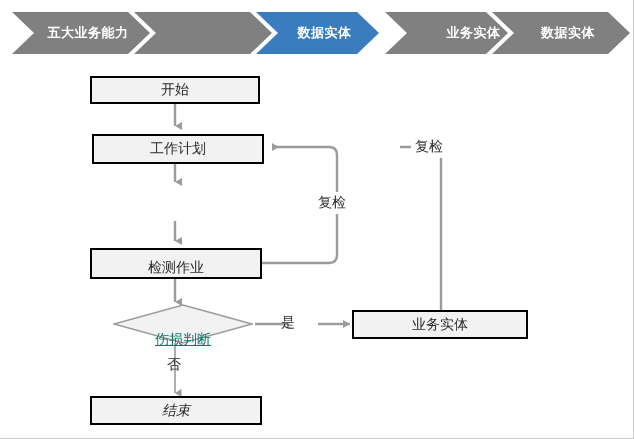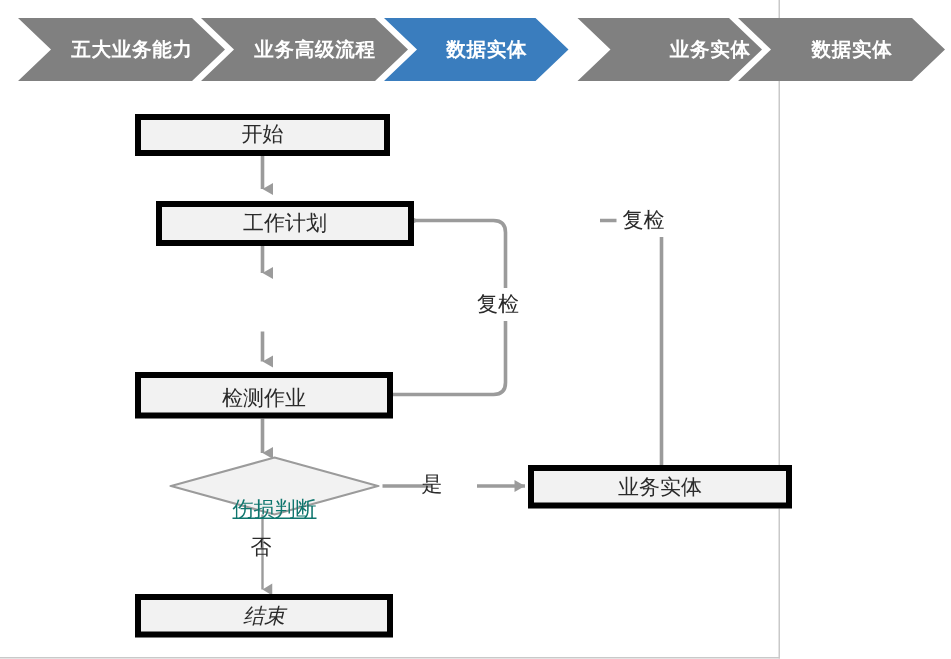--- a/index.html
+++ b/index.html
@@ -8,21 +8,21 @@
     background: #ffffff;
   }
   body {
     width: 634px;
     height: 439px;
     font-family: "Liberation Sans", "DejaVu Sans", sans-serif;
     overflow: hidden;
   }
   #page {
     position: relative;
-    width: 520px;
+    width: 634px;
     height: 439px;
     background: #ffffff;
     box-sizing: border-box;
     border-right: 1px solid #c9c9c9;
     border-bottom: 1px solid #c9c9c9;
   }
 
   
   #breadcrumb {
     position: absolute;
@@ -56,21 +56,21 @@
     position: absolute;
     left: 0;
     top: 0;
     width: 634px;
     height: 439px;
   }
   .node {
     position: absolute;
     box-sizing: border-box;
     background: #f2f2f2;
-    border: 4px solid #000000;
+    border: 2px solid #000000;
     display: flex;
     align-items: center;
     justify-content: center;
     color: #2a2a2a;
     font-size: 14px;
     white-space: nowrap;
   }
   .diamond-wrap {
     position: absolute;
   }
@@ -121,23 +121,20 @@
       <polygon points="256,0 357,0 379,21 357,42 256,42 278,21" fill="#3A7DBE"></polygon>
 
       <polygon points="385,0 486,0 508,21 486,42 385,42 407,21" fill="#808080"></polygon>
 
       <polygon points="492,0 608,0 630,21 608,42 492,42 514,21" fill="#808080"></polygon>
     </svg>
 
     <div class="crumb" style="left:12px; width:138px;">
       <span class="crumb-label">五大业务能力</span>
     </div>
-    <div class="crumb" style="left:134px; width:138px;">
-      <span class="crumb-label">业务高级流程</span>
-    </div>
     <div class="crumb" style="left:256px; width:123px;">
       <span class="crumb-label">数据实体</span>
     </div>
     <div class="crumb" style="left:405px; width:123px;">
       <span class="crumb-label">业务实体</span>
     </div>
     <div class="crumb" style="left:492px; width:138px;">
       <span class="crumb-label">数据实体</span>
     </div>
   </div>
@@ -175,21 +172,21 @@
 
       <path d="M 262,263 L 329,263 Q 337,263 337,255 L 337,155 Q 337,147 329,147 L 272,147" fill="none" stroke="#9b9b9b" stroke-width="2.4" marker-end="url(#arrow-left)"></path>
 
       <path d="M 441,310 L 441,147 L 400,147" fill="none" stroke="#9b9b9b" stroke-width="2.4"></path>
     </svg>
 
     <div class="node" style="left:90px; top:76px; width:170px; height:28px;">
       <span>开始</span>
     </div>
 
-    <div class="node" style="left:104px; top:134px; width:172px; height:30px;">
+    <div class="node" style="left:92px; top:134px; width:172px; height:30px;">
       <span>工作计划</span>
     </div>
 
 
     <div class="node" style="left:90px; top:248px; width:172px; height:31px;align-items:flex-end;">
       <span>检测作业</span>
     </div>
 
     <div class="diamond-wrap" style="left:113px; top:304px; width:140px; height:40px;">
       <svg width="140" height="40" style="position:absolute;left:0;top:0;">

